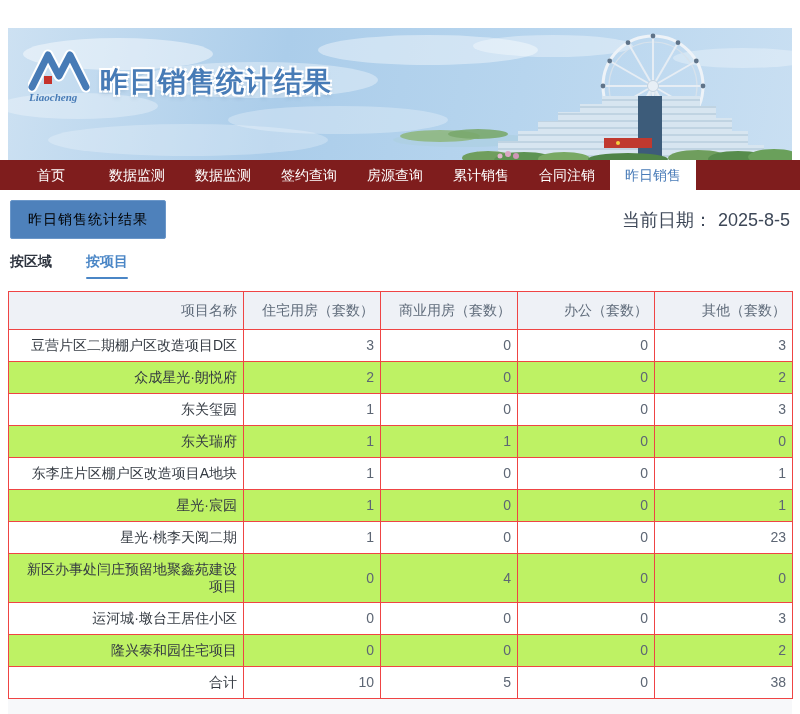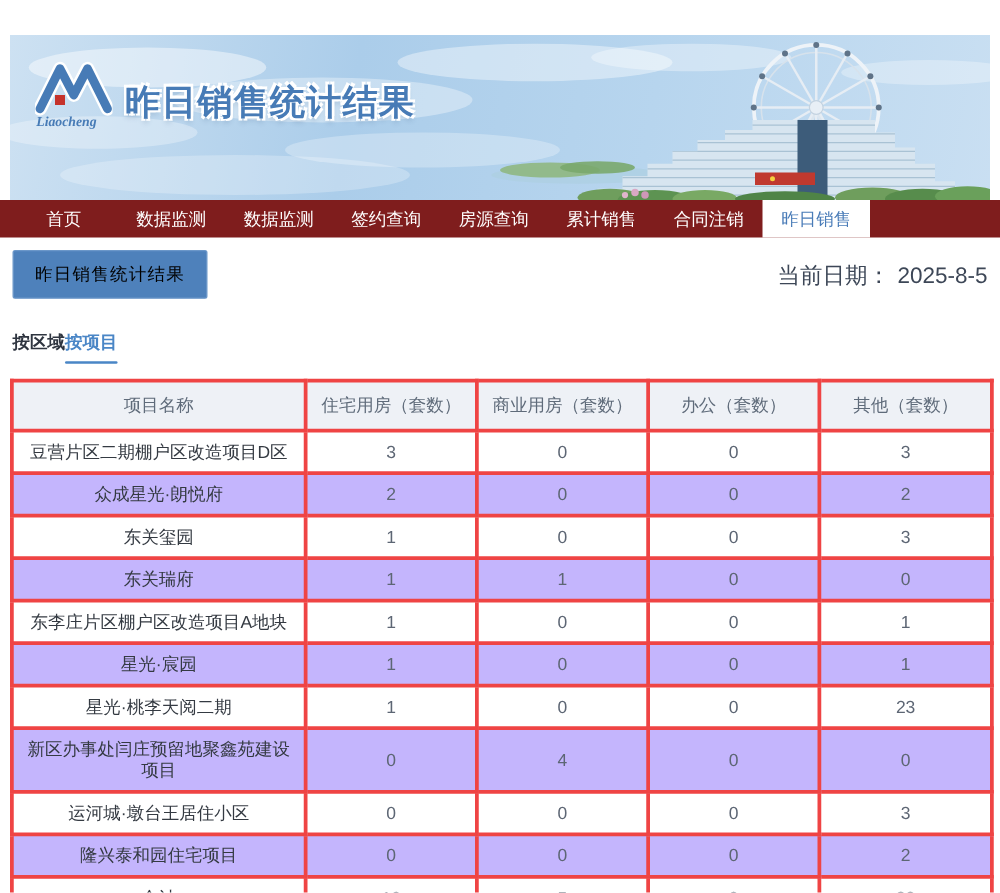--- a/index.html
+++ b/index.html
@@ -41,39 +41,39 @@
   
   .content{margin:0 8px;}
   .toolbar{display:flex;justify-content:space-between;align-items:center;margin-top:10px;padding:0 2px;}
   .result-btn{
     background:#4e81bb;color:#000000;border:1px solid #6b97c9;border-radius:2px;
     font-size:14px;height:39px;padding:0 17px;font-family:inherit;cursor:pointer;letter-spacing:1px;
   }
   .date{font-size:18px;color:#3d4757;}
   .date .val{margin-left:6px;}
 
-  .view-tabs{display:flex;margin-top:26px;padding-left:2px;font-family:Liberation Mono, monospace;}
+  .view-tabs{display:flex;gap:34px;margin-top:14px;padding-left:2px;font-family:Liberation Mono, monospace;}
   .view-tab{
     font-size:14px;font-weight:bold;color:#2f3540;padding-bottom:8px;cursor:pointer;position:relative;
   }
   .view-tab.active{color:#4a86c6;}
   .view-tab.active::after{
     content:"";position:absolute;left:0;right:0;bottom:0;height:2px;background:#4a86c6;border-radius:1px;
   }
 
   
   .sales-table{width:100%;border-collapse:collapse;margin-top:12px;table-layout:fixed;}
   .sales-table th,.sales-table td{
-    border:3px solid #ef4444;text-align:center;font-size:14px;line-height:17px;
+    border:1px solid #ef4444;text-align:right;font-size:14px;line-height:17px;
     padding:7px 6px;word-break:break-all;
   }
   .sales-table th{background:#eef1f6;color:#5f6b7a;font-weight:normal;padding:10px 6px;}
   .sales-table td{color:#5d6674;background:#ffffff;}
   .sales-table td.project{color:#343a42;}
-  .sales-table tr.striped td{background:#c4b5fd;}
+  .sales-table tr.striped td{background:#bef264;}
   .bottom-band{height:22px;background:#f7f8fa;}
 </style>
 </head>
 <body>
 
 <div class="page">
 
   <div class="banner">
     <svg class="art" viewBox="0 0 784 132" preserveAspectRatio="none">
 

